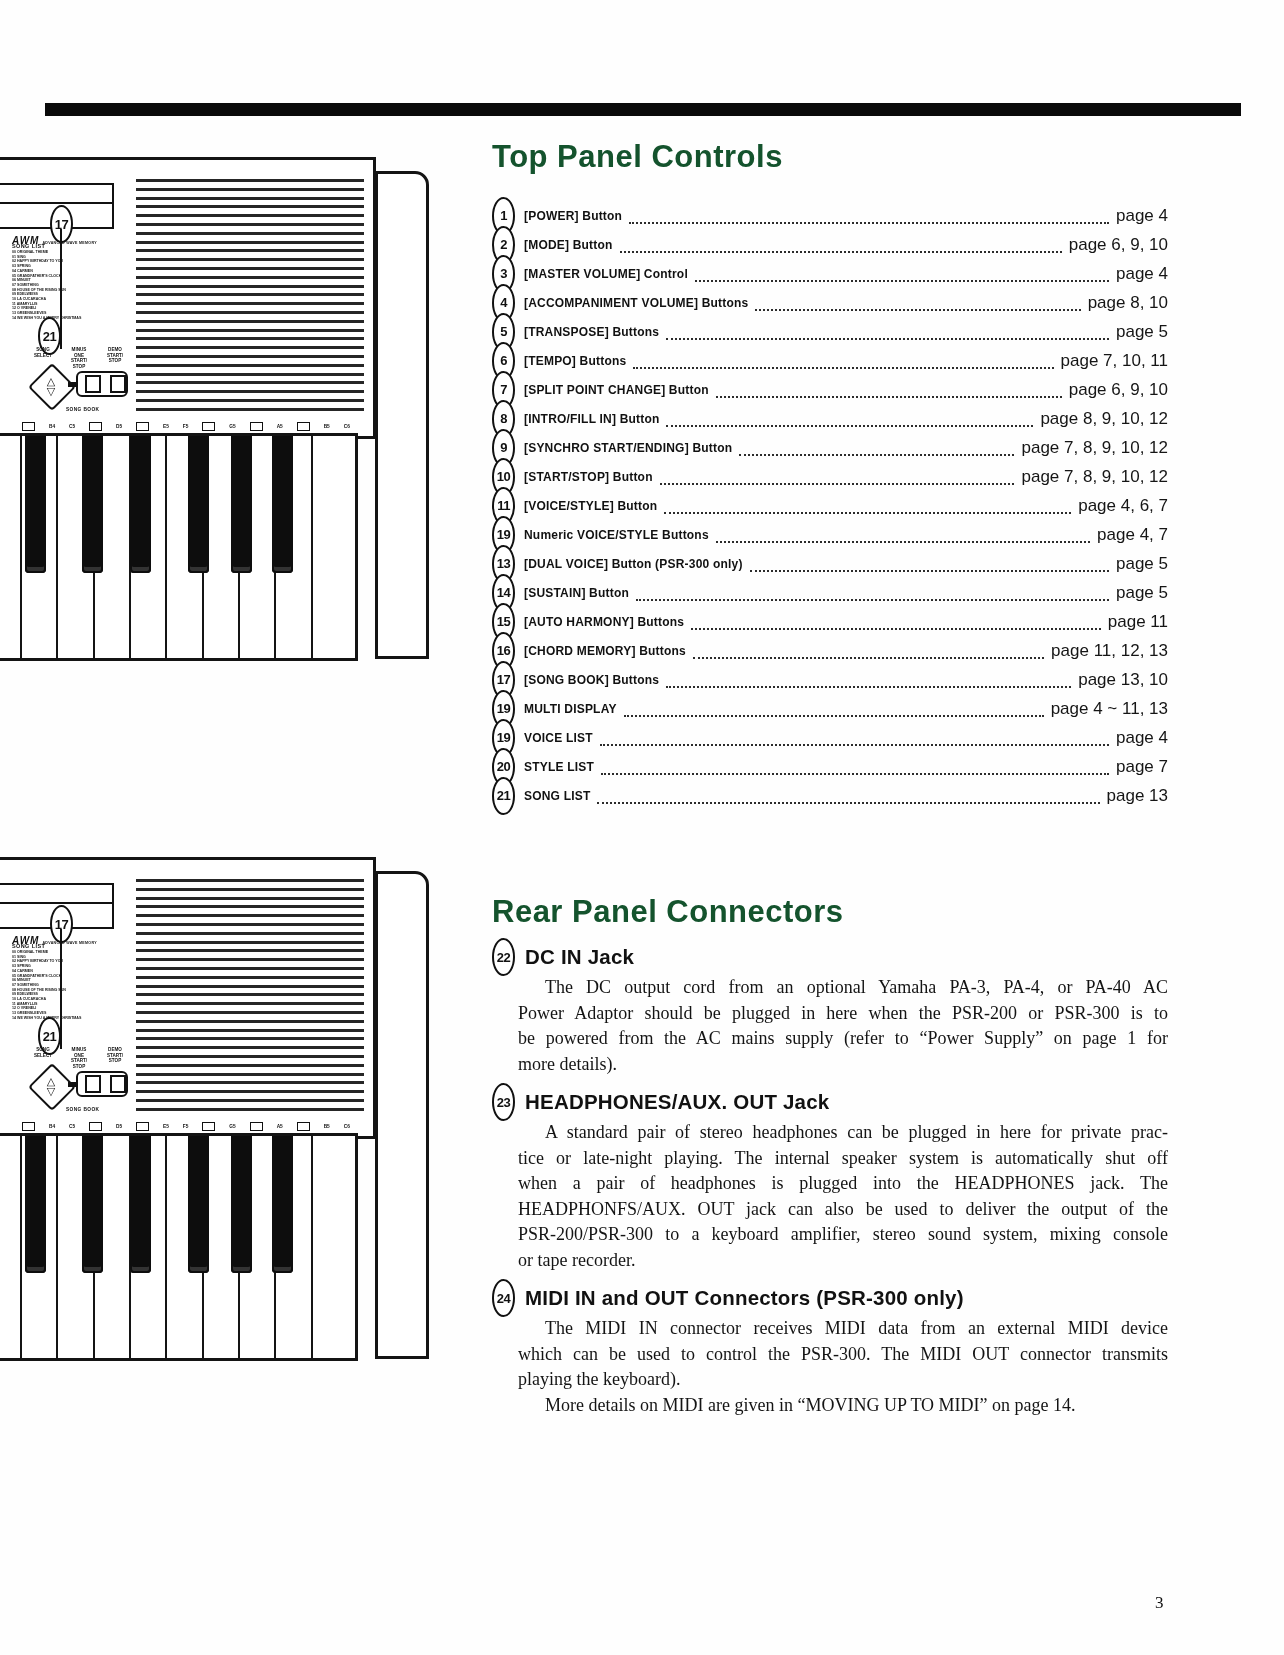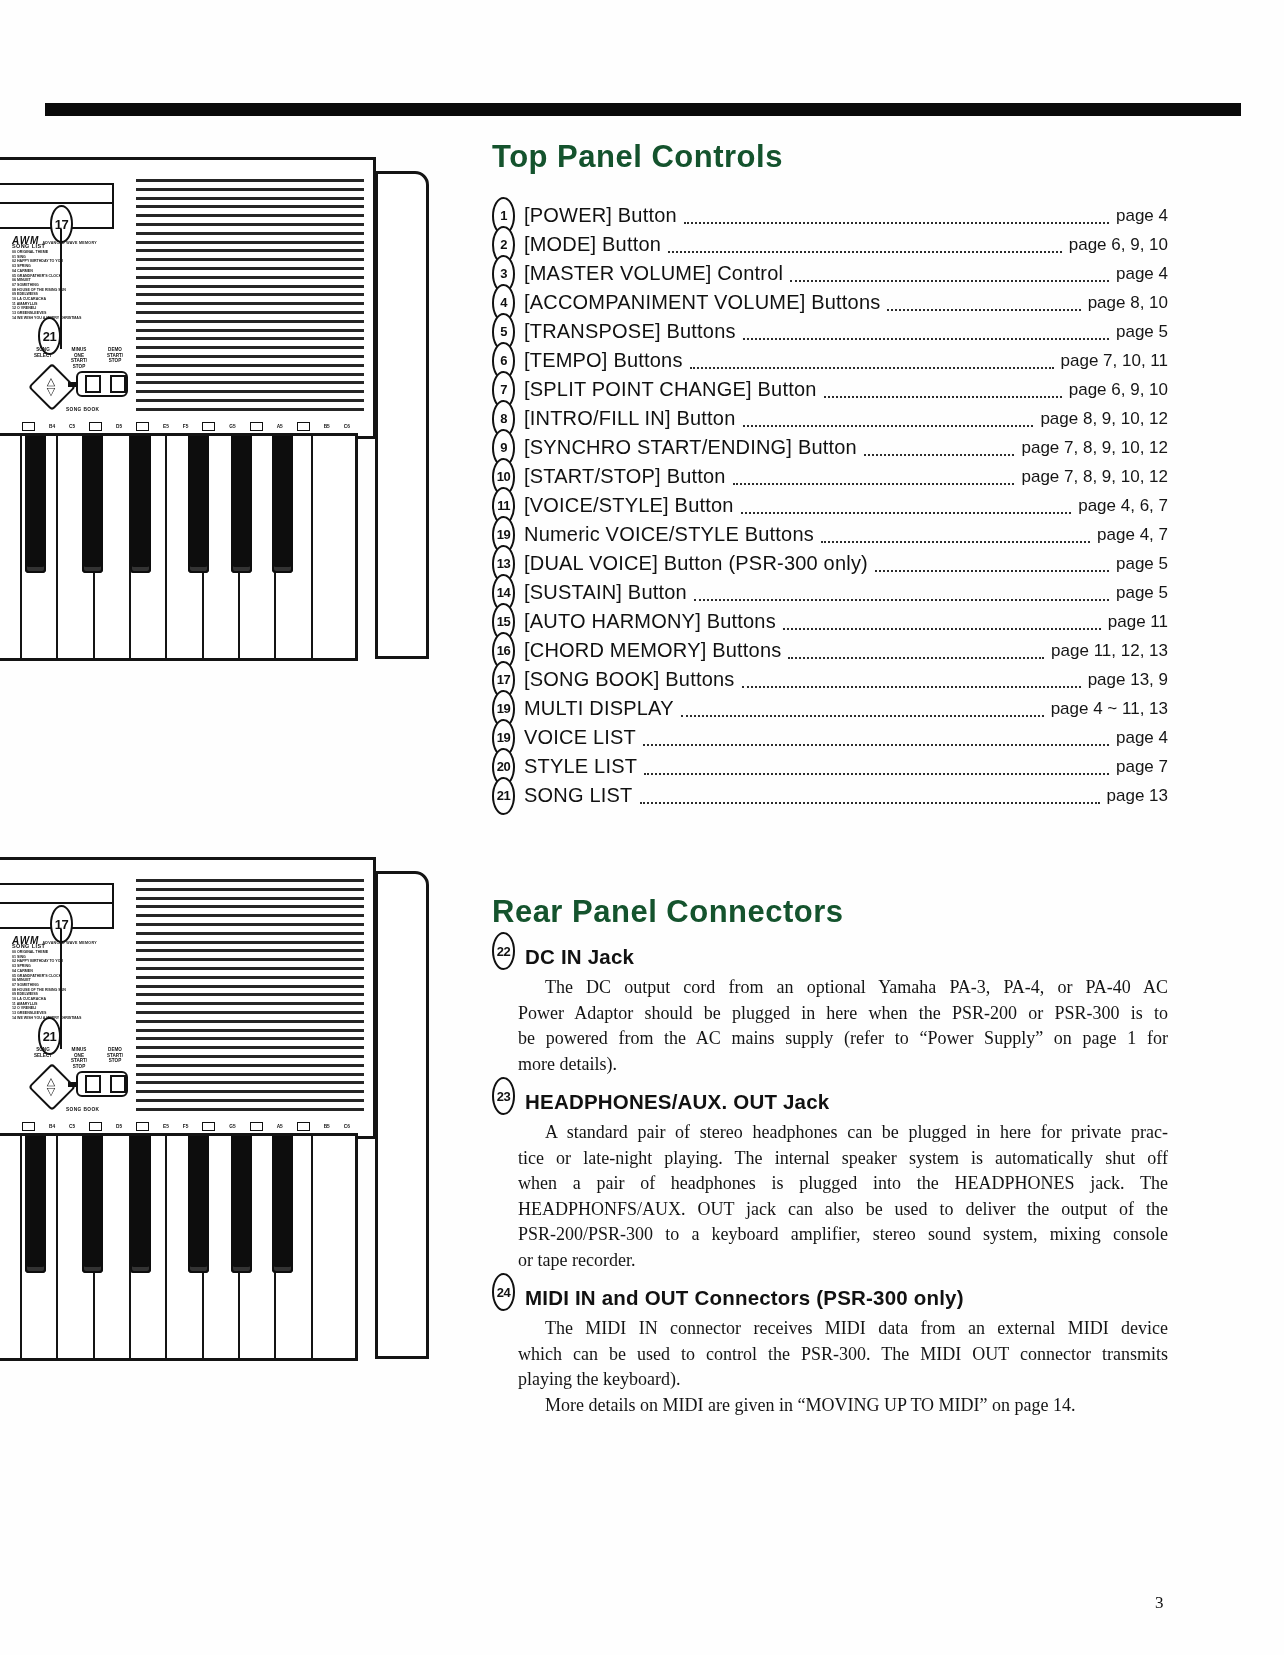--- a/index.html
+++ b/index.html
@@ -18,26 +18,26 @@
   }
   .section-title.rear { margin-top:84px; margin-bottom:14px; }
 
   .toc-item { display:flex; align-items:center; height:29px; white-space:nowrap; }
   .circ {
     box-sizing:border-box; display:inline-flex; align-items:center; justify-content:center;
     min-width:23px; height:23px; padding:17px 2px; border:2.3px solid #111; border-radius:50%;
     font:bold 13px "Liberation Sans", sans-serif; letter-spacing:-.5px; background:#fff; flex:none;
   }
   .toc-item .circ { margin-right:9px; }
-  .toc-label { font-weight:normal; font-size:20px; letter-spacing:.2px; }
+  .toc-label { font-weight:bold; font-size:12px; letter-spacing:.2px; }
   .toc-dots { flex:1 1 auto; margin:0 7px; border-bottom:2.5px dotted #2b2b2b; align-self:flex-end; margin-bottom:6px; min-width:12px; }
   .toc-pages { font-size:17px; color:#151515; }
 
   .entry { margin-bottom:12px; }
-  .entry-head { display:flex; align-items:flex-end; margin-bottom:5px; height:26px; }
+  .entry-head { display:flex; align-items:center; margin-bottom:5px; height:26px; }
   .entry-head .circ { margin-right:10px; }
   .entry-heading { font:bold 20.5px/26px "Liberation Sans", sans-serif; letter-spacing:.2px; }
   .entry-body { margin-left:26px; font:18px/25.5px "Liberation Serif", serif; color:#141414; }
   .para .line { text-align:justify; text-align-last:justify; }
   .para .line:first-of-type { text-indent:27px; }
   .para .line:last-of-type { text-align-last:auto; }
 
   .page-num { position:absolute; left:1155px; top:1593px; font:17px "Liberation Serif", serif; }
 
   
@@ -387,21 +387,21 @@
           <span class="circ">16</span>
           <span class="toc-label">[CHORD MEMORY] Buttons</span>
           <span class="toc-dots"></span>
           <span class="toc-pages">page 11, 12, 13</span>
         </div>
 
         <div class="toc-item">
           <span class="circ">17</span>
           <span class="toc-label">[SONG BOOK] Buttons</span>
           <span class="toc-dots"></span>
-          <span class="toc-pages">page 13, 9</span>
+          <span class="toc-pages">page 13, 10</span>
         </div>
 
         <div class="toc-item">
           <span class="circ">19</span>
           <span class="toc-label">MULTI DISPLAY</span>
           <span class="toc-dots"></span>
           <span class="toc-pages">page 4 ~ 11, 13</span>
         </div>
 
         <div class="toc-item">

